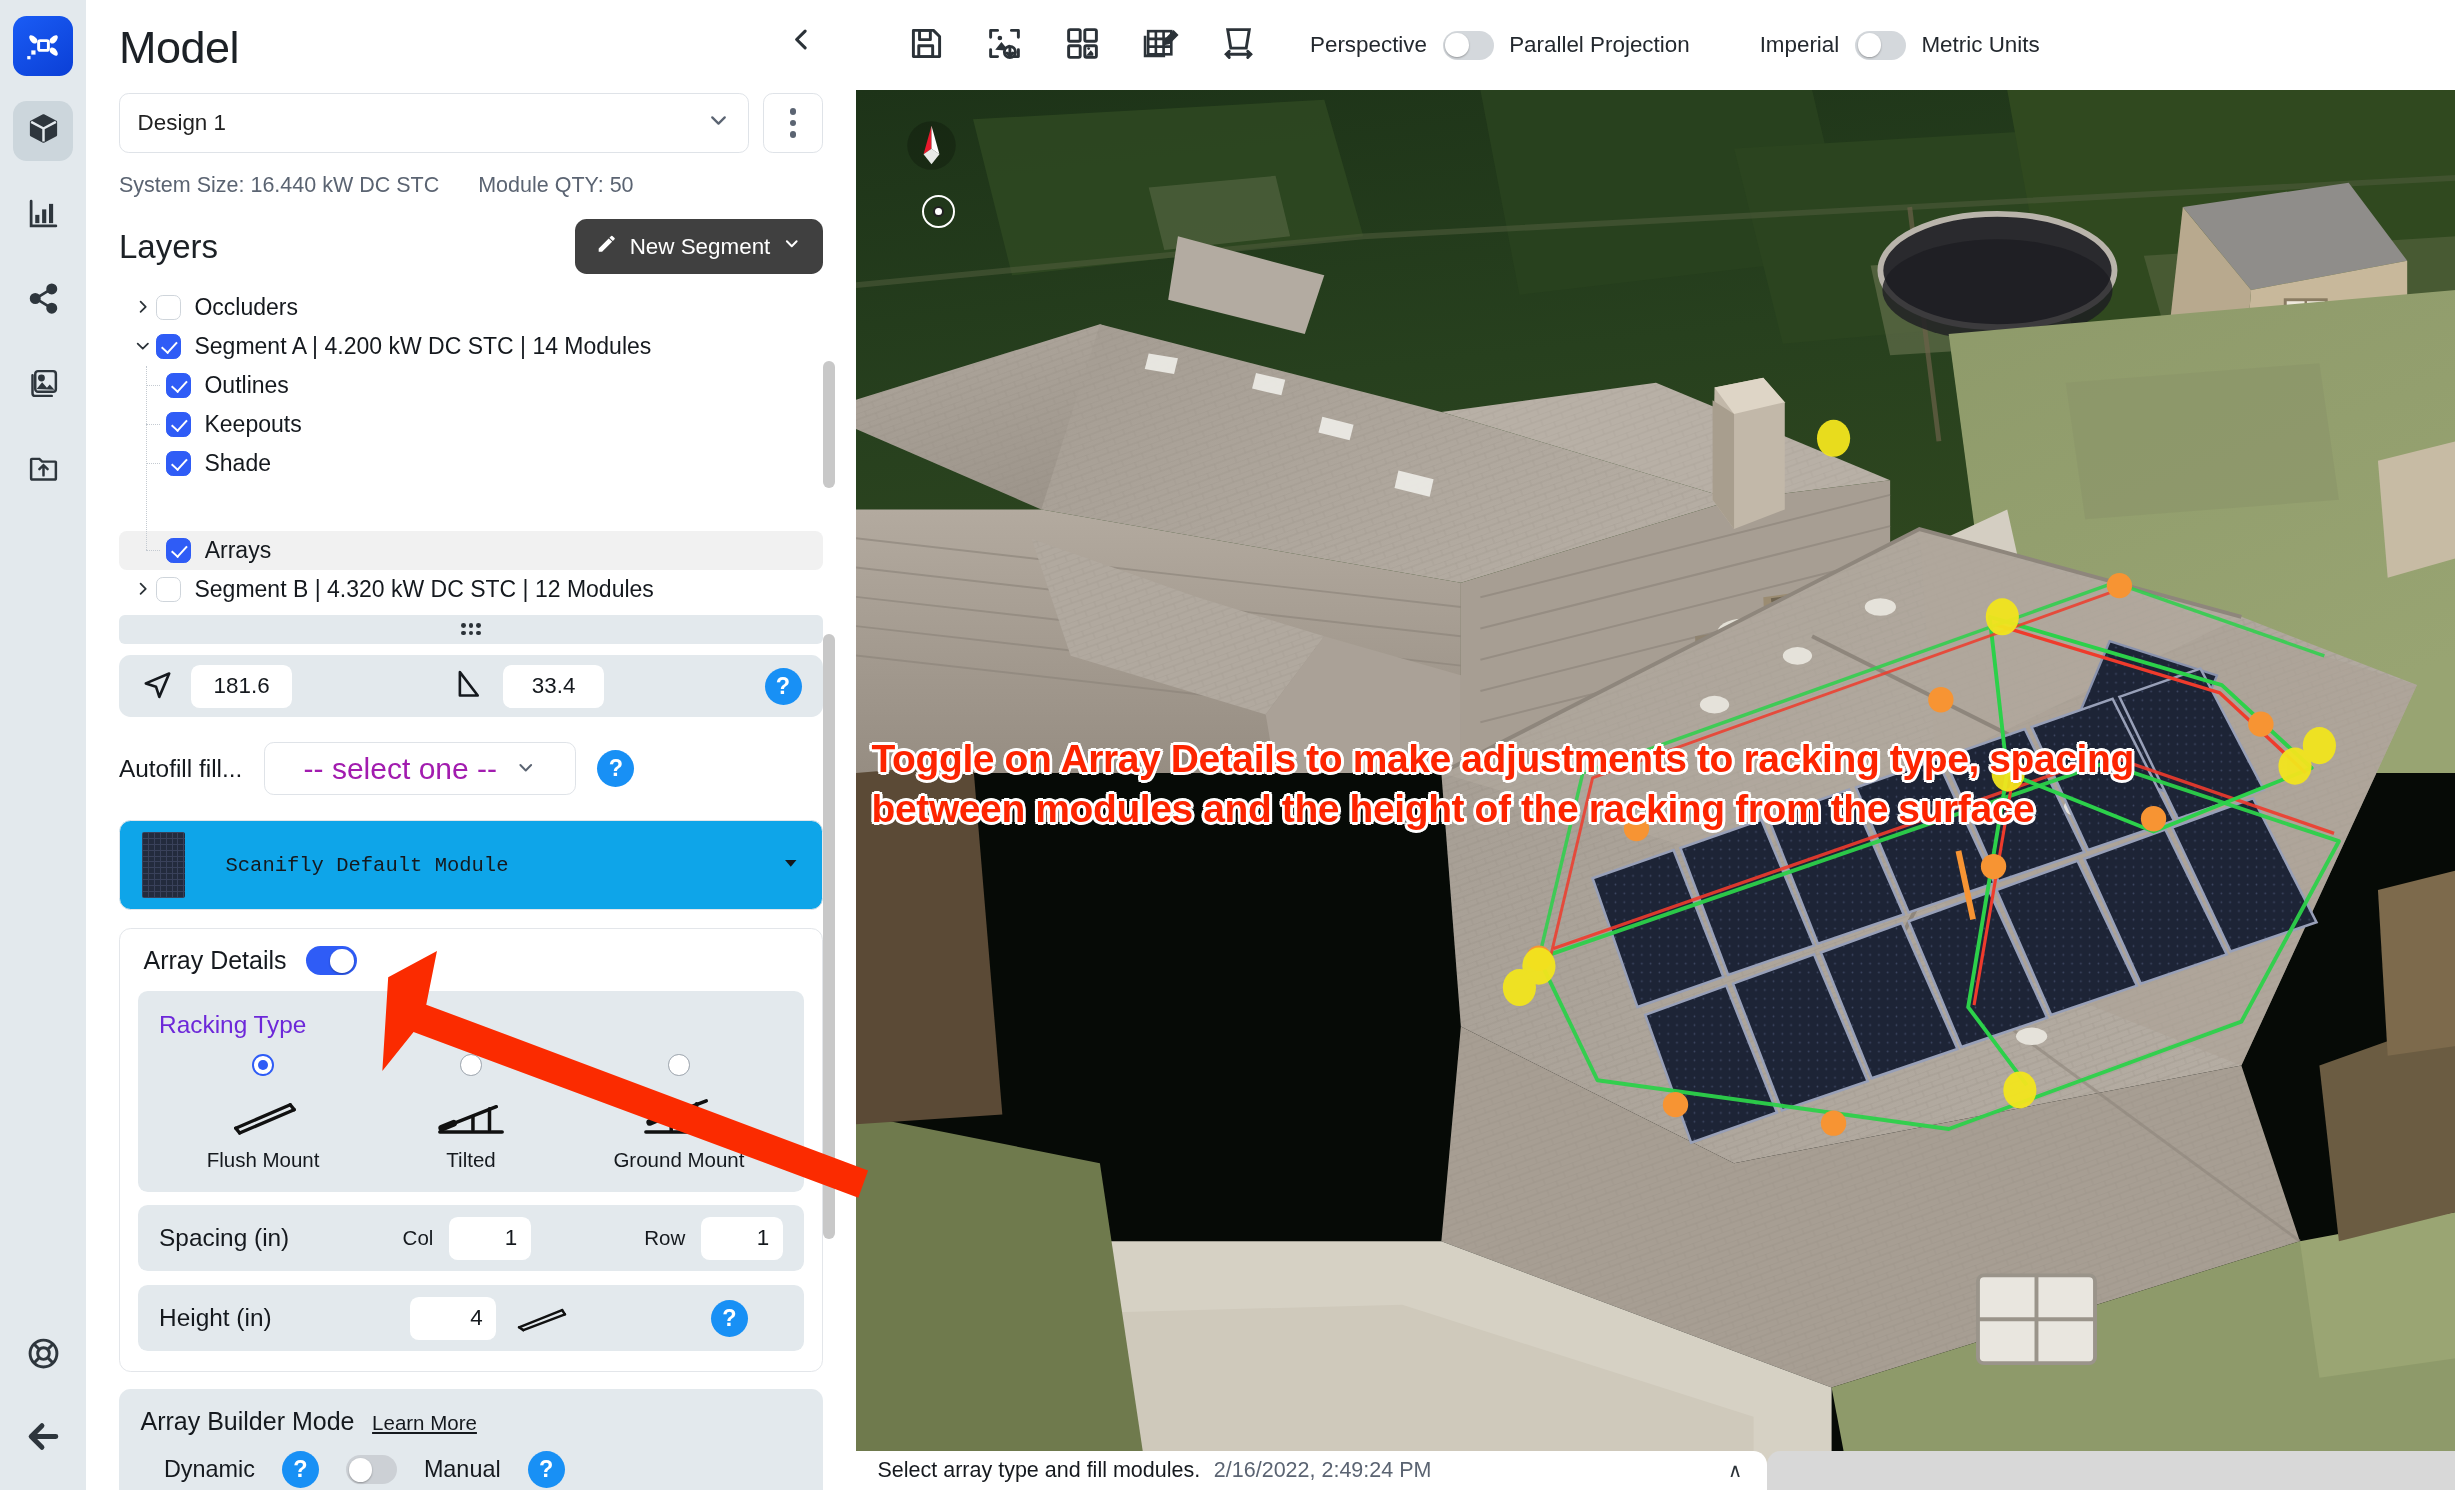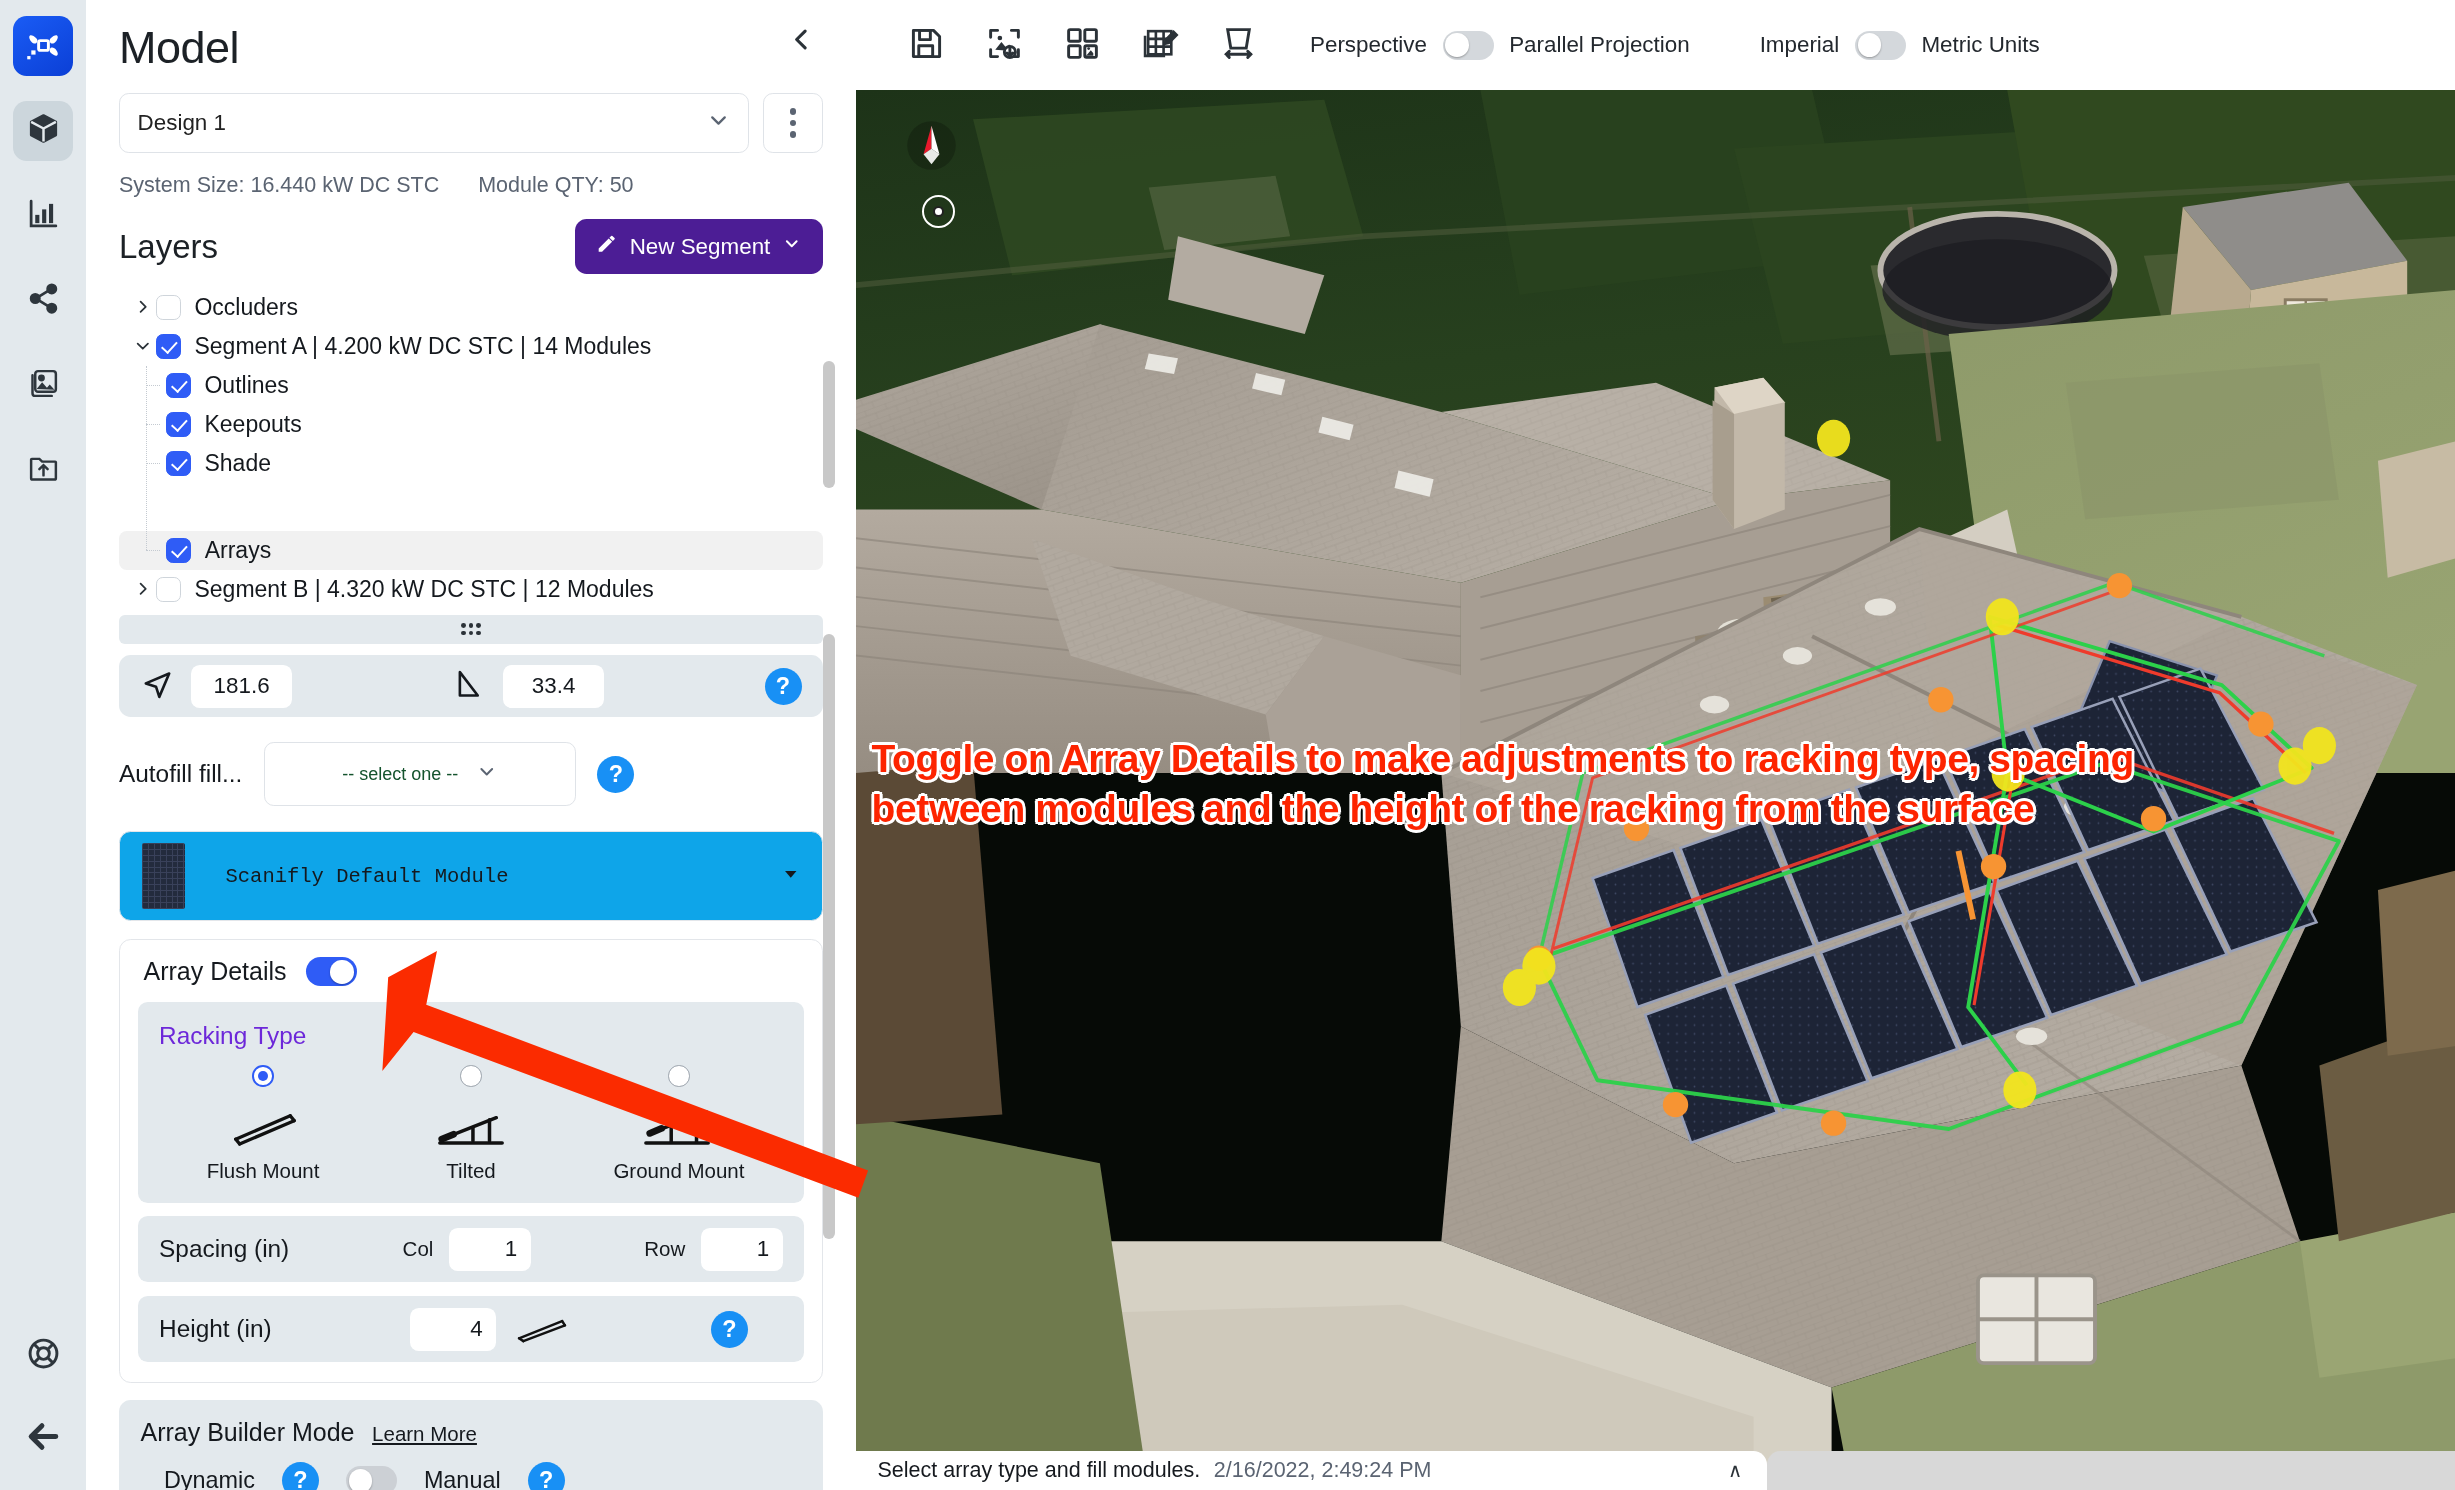--- a/index.html
+++ b/index.html
@@ -53,21 +53,21 @@
     width: 60px; height: 60px; border: 1px solid #dfe3e8; border-radius: 9.8px;
     display: flex; align-items: center; justify-content: center; cursor: pointer;
   }
   .kebab-btn i { display:block; width:6.8px; height:6.8px; border-radius:50%; background:#5b6472; margin:2.4px 0;}
   .meta-row { display: flex; gap: 39px; padding: 19.5px 33px 0 33px; font-size: 21.5px; color: #5b6472; }
 
   .layers-row { display:flex; align-items:center; justify-content: space-between;
     padding: 21.5px 33px 0 33px; }
   .layers-title { font-size: 33px; color: #1c2126; }
   .new-seg-btn {
-    background: #4c1d95; color: #fff; border-radius: 11.7px; height: 55px;
+    background: #404040; color: #fff; border-radius: 11.7px; height: 55px;
     display: flex; align-items: center; gap: 11.7px; padding: 0 21.5px;
     font-size: 22.4px; cursor: pointer;
   }
 
   
   .tree { padding: 13.7px 0 0 0; margin: 0 33px; position: relative; }
   .tree-row { display:flex; align-items:center; height: 39px; padding-left: 9.8px;
     border-radius: 7.8px; font-size: 23px; color:#15191e; }
   .tree-row.sel { background:#f1f1f1; }
   .tree-row .chev { width:27px; color:#2b3238; font-size:18.5px; display:flex; justify-content:center;}
@@ -99,23 +99,23 @@
     background:#fff; border-radius:8.8px; height:43px; min-width:101px;
     display:flex; align-items:center; justify-content:center; font-size:22.4px; color:#15191e;
     cursor:text;
   }
   .q-badge { width:37px;height:37px;border-radius:50%;background:#1890f5;color:#fff;
     display:flex;align-items:center;justify-content:center;font-size:23.4px;font-weight:700;cursor:pointer;}
   .spacer { flex:1; }
 
   .autofill { display:flex; align-items:center; gap:21.5px; margin-top: 25px; }
   .autofill-label { font-size:24.4px; color:#15191e; }
-  .af-select { flex:0 0 312px; height:64px; border:1px solid #dfe3e8; border-radius:9.8px;
-    display:flex; align-items:center; justify-content:center; gap:17.6px; font-size:18px;
-    color:#14532d; cursor:pointer; background:#fff;}
+  .af-select { flex:0 0 312px; height:53px; border:1px solid #dfe3e8; border-radius:9.8px;
+    display:flex; align-items:center; justify-content:center; gap:17.6px; font-size:30px;
+    color:#a21caf; cursor:pointer; background:#fff;}
 
   .module-card { margin-top:25px; border:1px solid #e3e6ea; border-radius:11.7px; height:90px;
     display:flex; align-items:center; padding: 0 21.5px; gap: 41px; cursor:pointer; background:#0ea5e9;font-family:Liberation Mono, monospace;}
   .module-thumb { width:43px; height:66px; background:#232b3d; border-radius:2px;
     background-image: repeating-linear-gradient(to right, #39415a 0 1px, transparent 1px 5.9px),
                       repeating-linear-gradient(to bottom,#39415a 0 1px, transparent 1px 5.9px);}
   .module-name { flex:1; font-size:20.5px; color:#15191e; }
 
   .details-card { margin-top:17.6px; border:1px solid #e3e6ea; border-radius:11.7px;
     padding: 17.6px 17.6px 19.5px 17.6px; background:#fff; }

